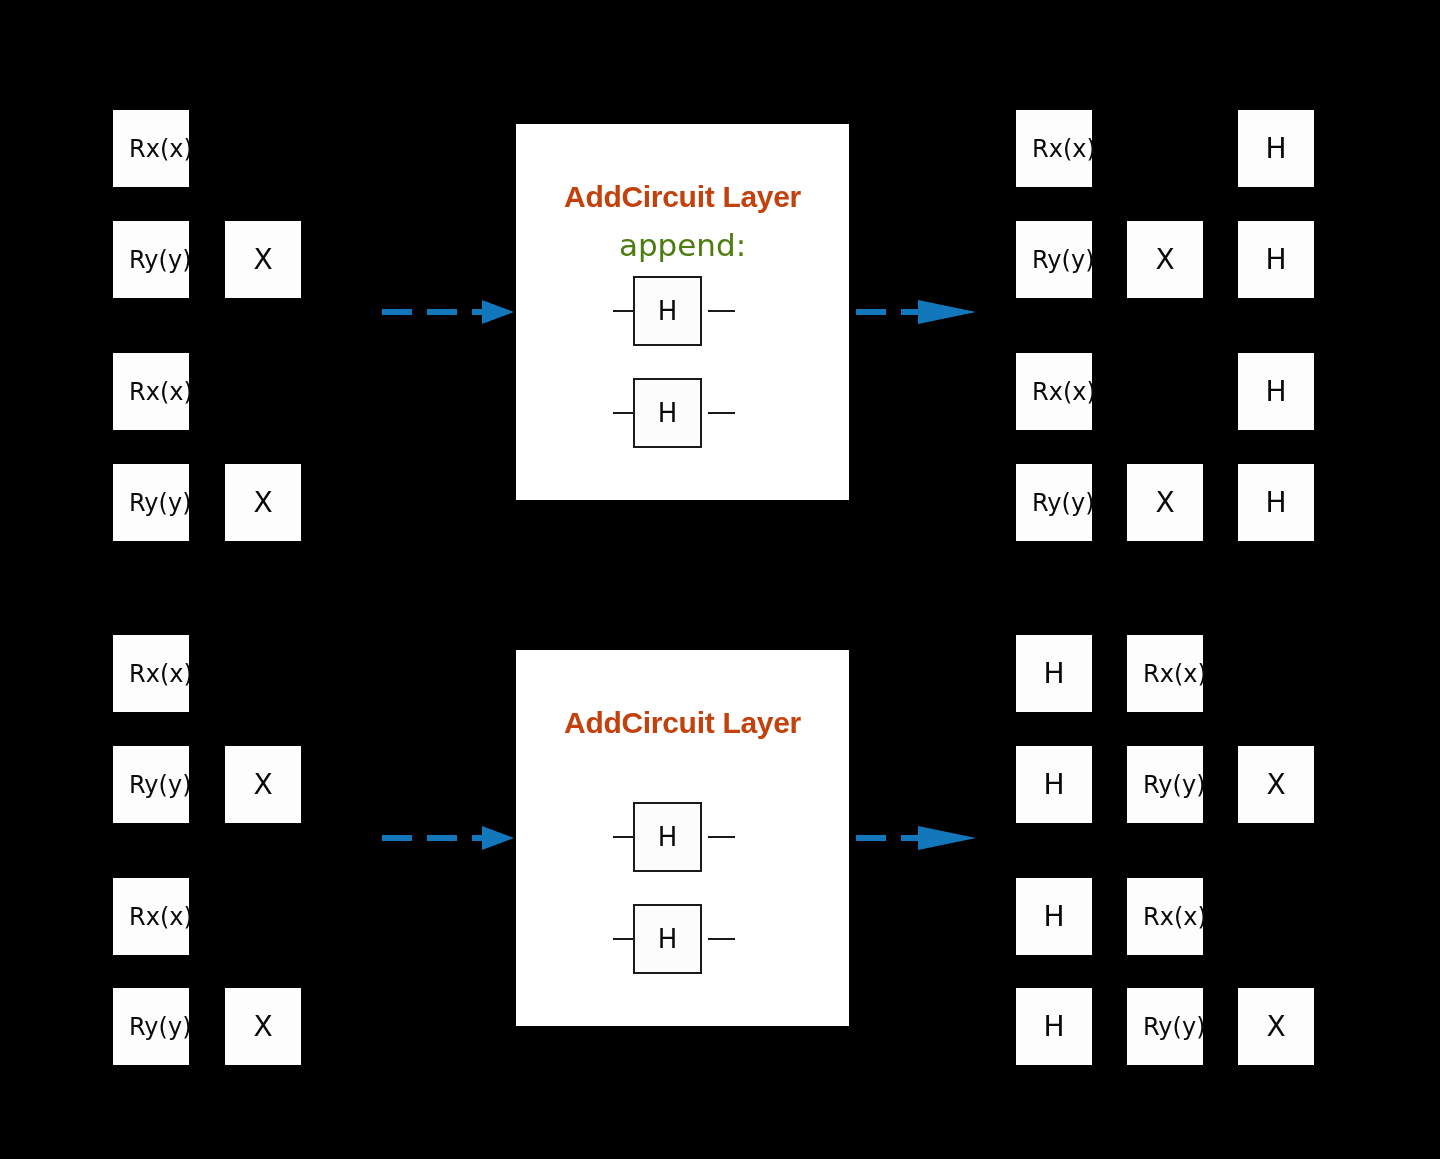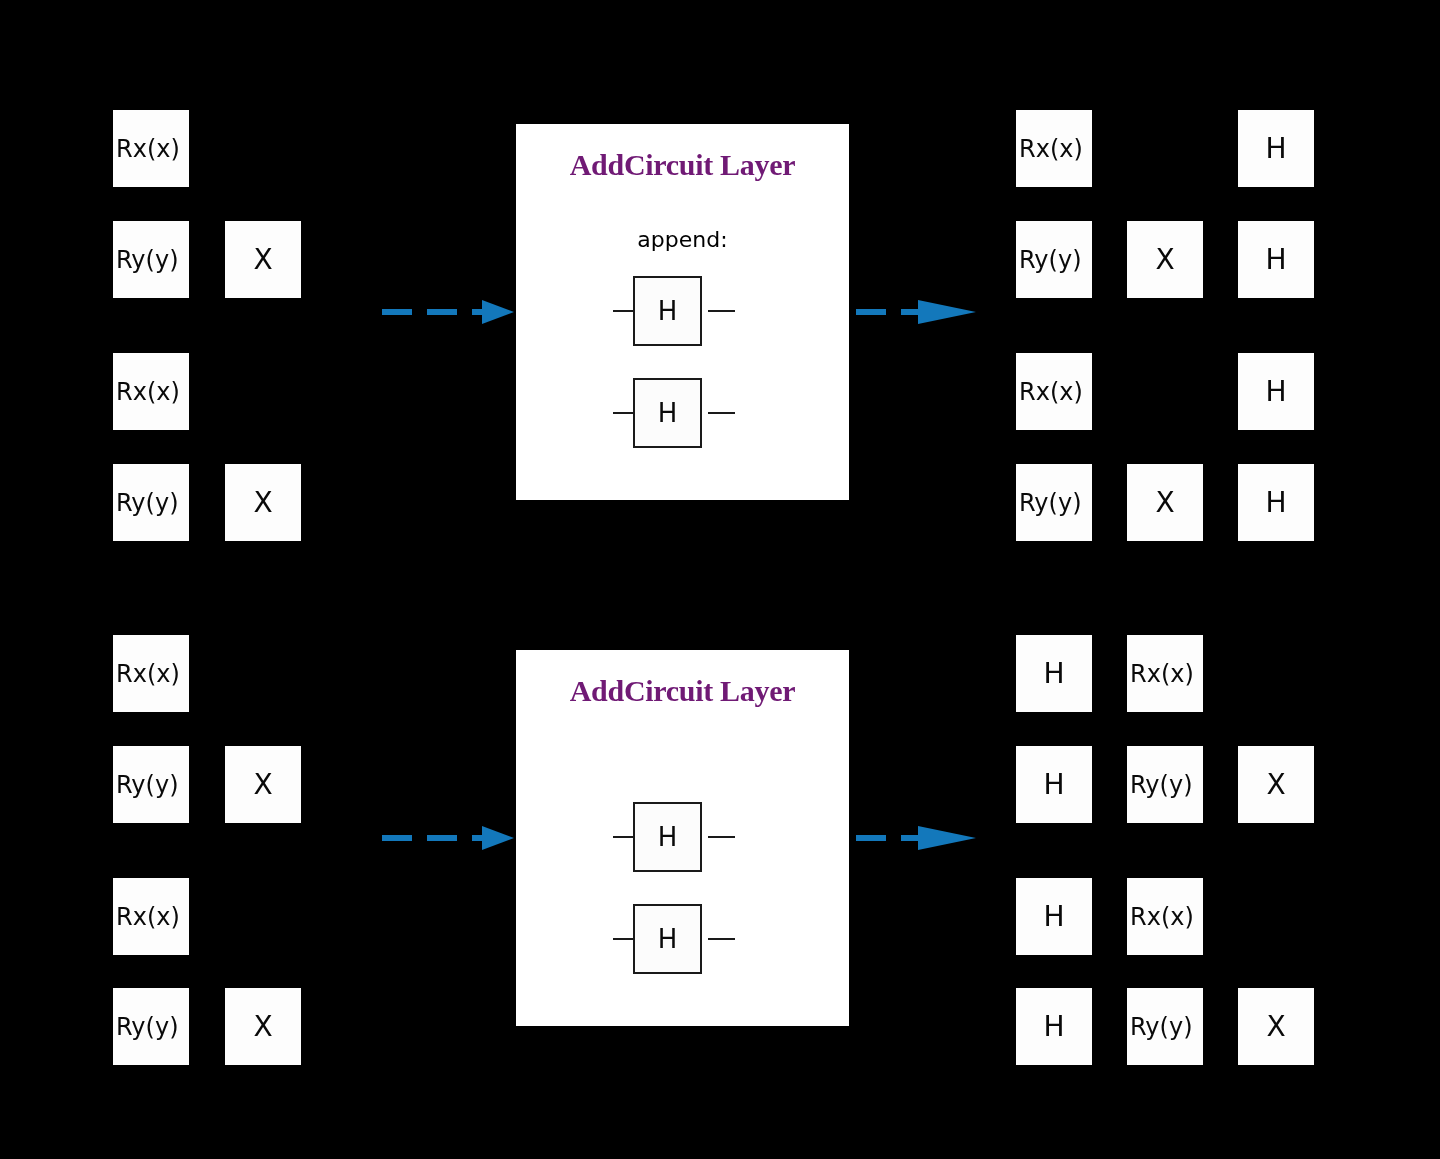--- a/index.html
+++ b/index.html
@@ -32,52 +32,53 @@
     font-family: "DejaVu Sans", sans-serif;
     font-size: 25px;
     line-height: 1;
     letter-spacing: 0px;
     box-sizing: border-box;
     user-select: none;
   }
   .gate.rot {
     font-size: 24px;
     justify-content: flex-start;
-    padding-left: 3px;
+    padding-left: 16px;
   }
   .gate.single {
     font-size: 28px;
   }
 
   
   .panel {
     position: absolute;
     background: #ffffff;
     box-sizing: border-box;
   }
   .panel-title {
     position: absolute;
     left: 0;
     right: 0;
     text-align: center;
-    font-family: Liberation Serif, serif;
+    font-family: Liberation Sans, sans-serif;
     font-weight: bold;
     font-size: 30px;
-    color: #701a75;
+    color: #c2410c;
     letter-spacing: -0.3px;
     white-space: nowrap;
+    margin-top: 32px;
   }
   .panel-sub {
     position: absolute;
     left: 0;
     right: 0;
     text-align: center;
     font-family: "DejaVu Sans", sans-serif;
-    font-size: 22px;
-    color: #000000;
+    font-size: 31px;
+    color: #4d7c0f;
     white-space: nowrap;
   }
 
   
   .mini {
     position: absolute;
     width: 122px;
     height: 70px;
   }
   .mini .wire {

